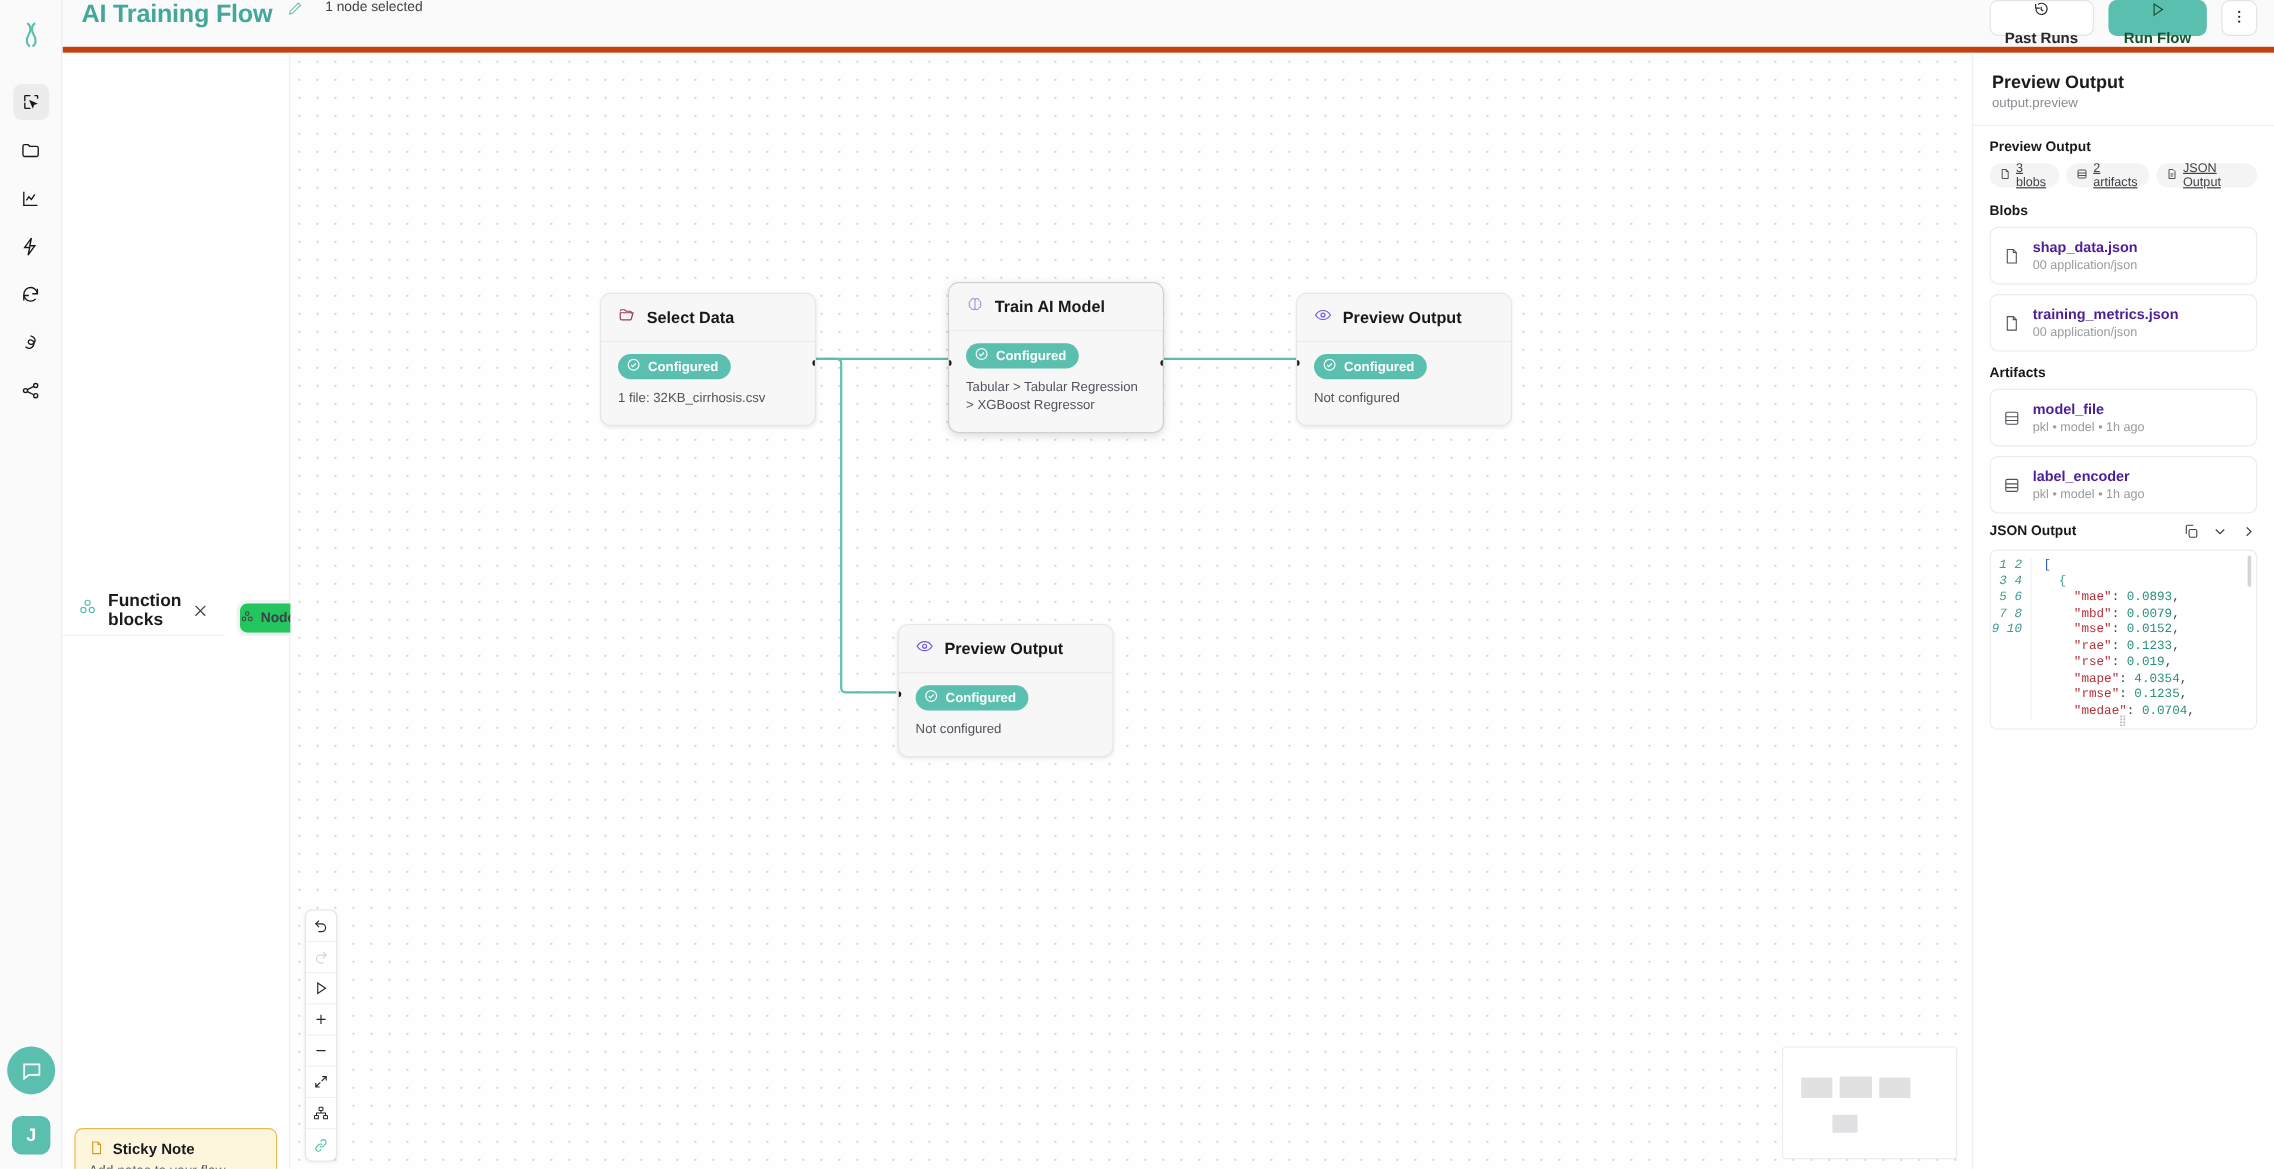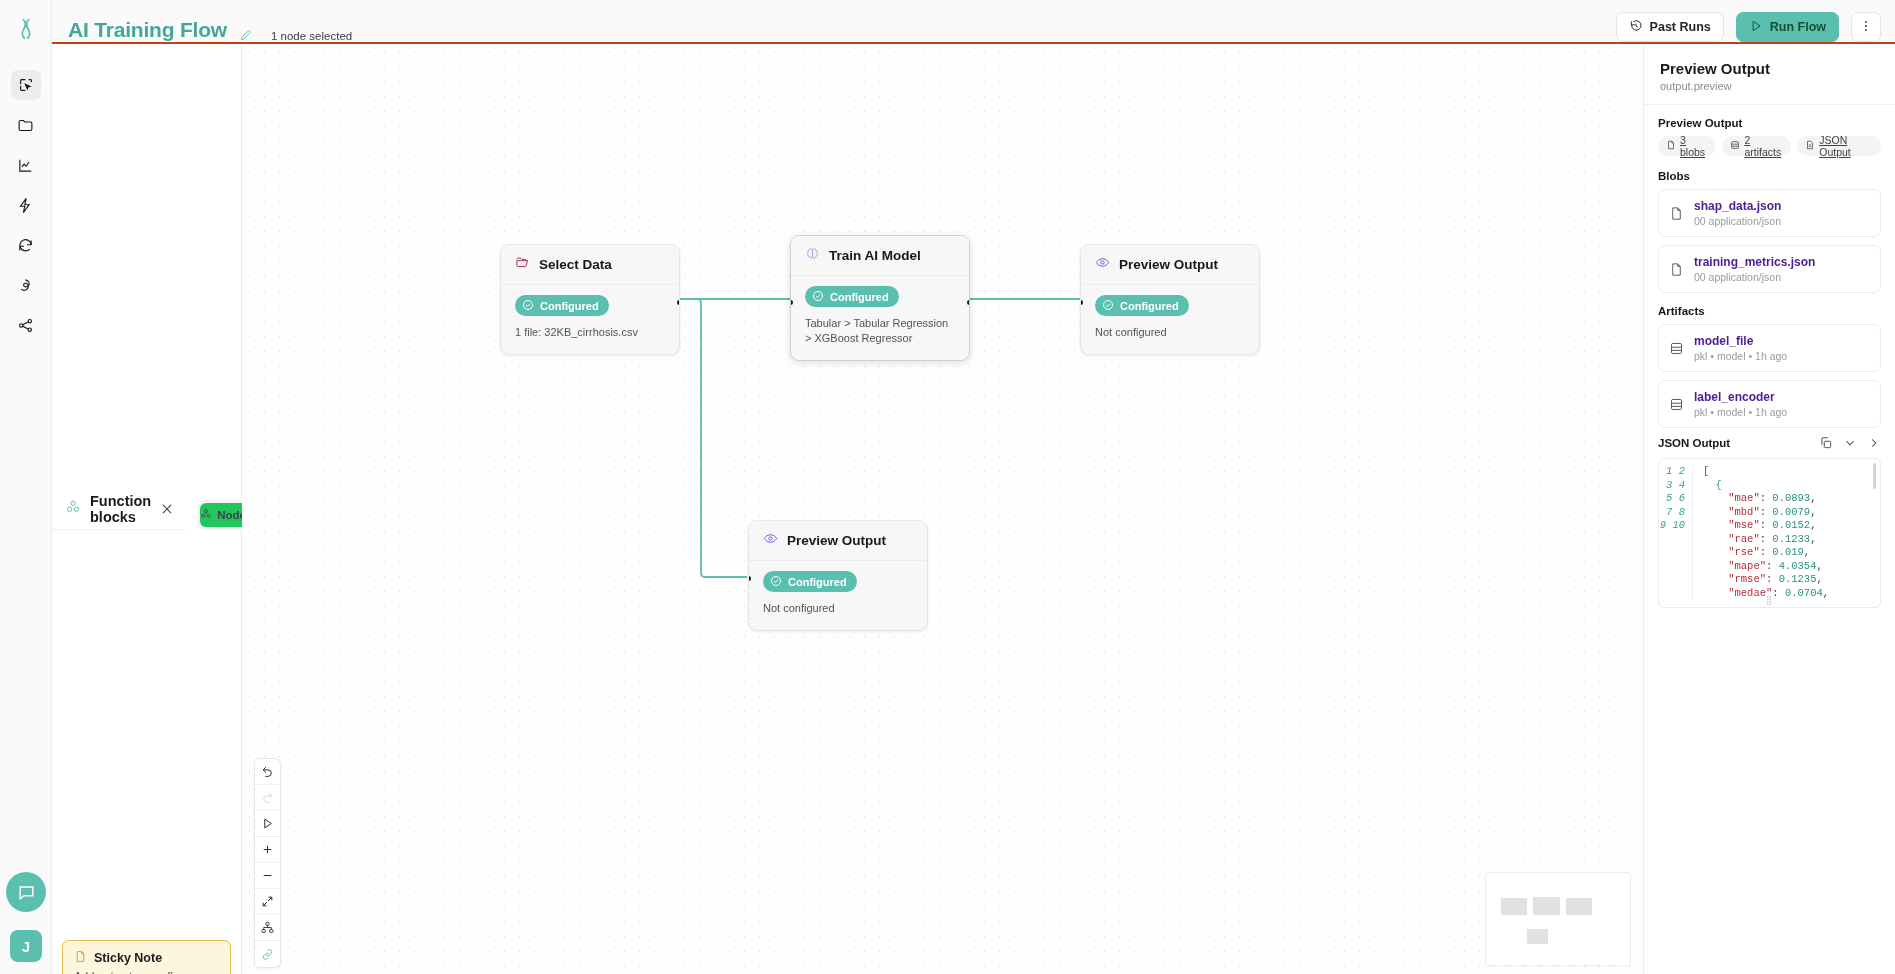--- a/index.html
+++ b/index.html
@@ -35,34 +35,34 @@
   .avatar {
     width: 32px; height: 32px; border-radius: 8px; background: #5bbfb0;
     display:flex; align-items:center; justify-content:center;
     color:#fff; font-size: 15px; font-weight: 600; cursor: pointer;
   }
 
   
   .main-col { flex: 1; display: flex; flex-direction: column; min-width: 0; }
   .header {
     height: 44px; flex: 0 0 44px; background: #fafafa;
-    border-bottom: 2px solid #c2410c;
-    display: flex; align-items: flex-end; padding: 0 14px 0 16px; gap: 12px;
+    border-bottom: 5px solid #c2410c;
+    display: flex; align-items: flex-start; padding: 0 14px 0 16px; gap: 12px;
   }
   .flow-title {
     font-size: 21px; font-weight: 700; color: #43a79a; letter-spacing: -0.2px;
   }
   .edit-icon { color: #6fbcae; display:flex; align-items:center; cursor:pointer; }
   .node-selected { font-size: 11.5px; color: #3f3f46; margin-left: 6px; }
   .header-spacer { flex: 1; }
   .hbtn {
     display: inline-flex; align-items: center; gap: 7px;
     height: 30px; padding: 0 12px; border-radius: 7px;
     border: 1px solid #e4e4e7; background: #fff;
-    font-size: 12.5px; font-weight: 600; color: #27272a; cursor: pointer;
+    font-size: 12.5px; font-weight: 600; color: #27272a; cursor: pointer; flex-direction: column;
   }
   .hbtn.primary { background: #5bbfb0; border-color: #5bbfb0; color: #14532d; }
   .hbtn.icon-only { padding: 0; width: 30px; justify-content: center; }
 
   
   .body { flex: 1; display: flex; min-height: 0; position: relative; }
 
   
   .fb-panel {
     width: 190px; flex: 0 0 190px; background: #fff;

